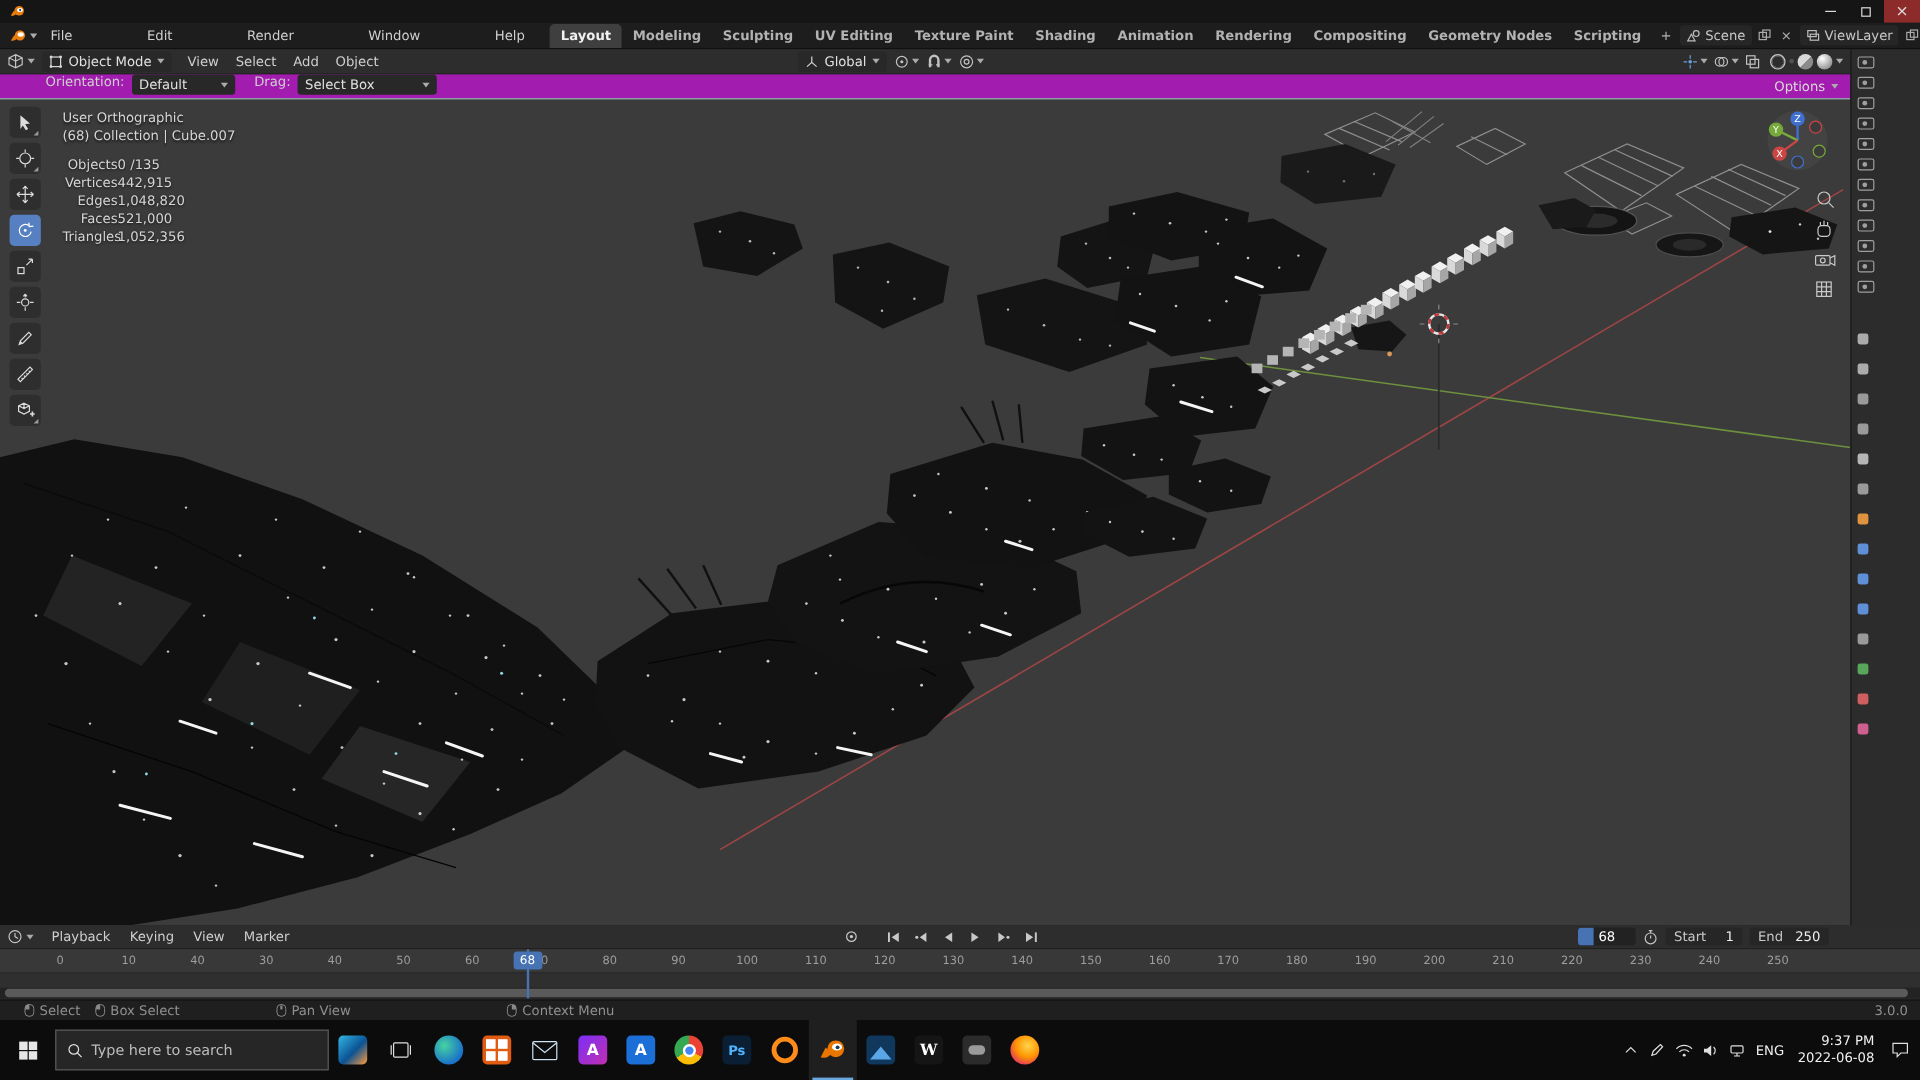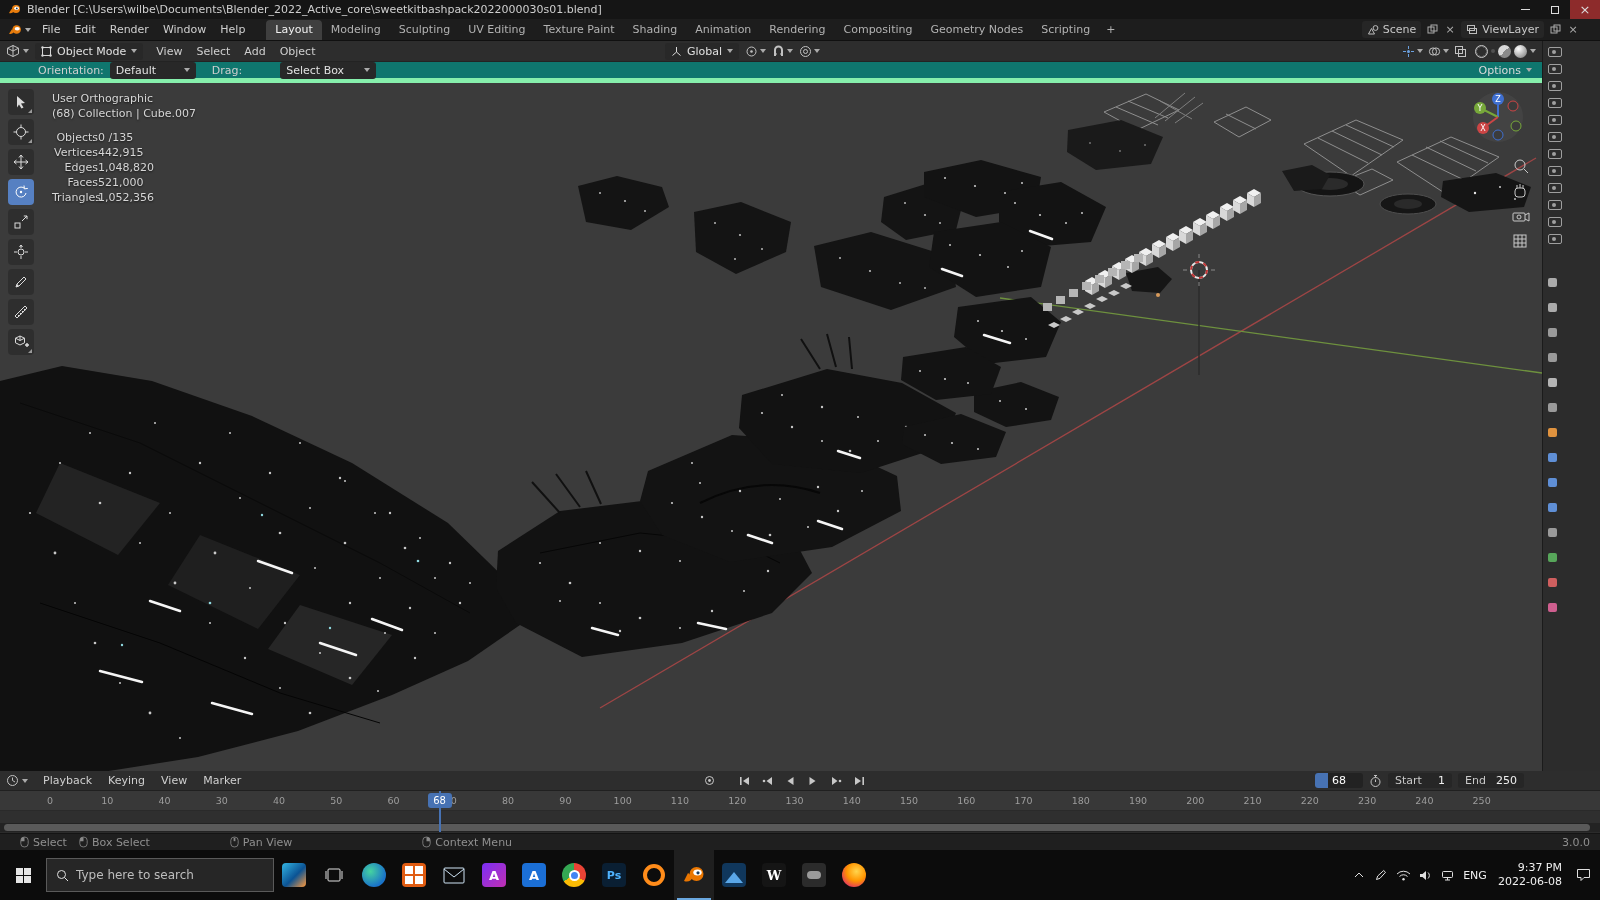--- a/index.html
+++ b/index.html
@@ -16,42 +16,42 @@
   .win-btn { width:30px; height:100%; display:flex; align-items:center; justify-content:center; color:#dcdcdc; }
   .win-btn .min { width:9px; height:1px; background:#dcdcdc; }
   .win-btn .max { width:8px; height:8px; border:1px solid #dcdcdc; }
   .win-btn.close { background:#8d2b2b; font-size:13px; }
 
   
   .topbar { position:absolute; top:19px; left:0; right:0; height:22px; background:#1d1d1d; display:flex; align-items:center; border-bottom:1px solid #101010; }
   .menu-item { padding:0 7px; color:#cfcfcf; line-height:21px; cursor:default; }
   .caret { width:0; height:0; border-left:3px solid transparent; border-right:3px solid transparent; border-top:4px solid #ababab; display:inline-block; }
   .ws-tabs { display:flex; margin-left:14px; height:100%; align-items:flex-end; }
-  .ws-tab { padding:3px 9px 4px; color:#b2b2b2; border-radius:4px 4px 0 0; white-space:nowrap; }
+  .ws-tab { padding:3px 9px 4px; color:#b2b2b2; border-radius:4px 4px 0 0; white-space:nowrap;font-weight:bold; }
   .ws-tab.active { background:#3f3f3f; color:#f1f1f1; }
   .ws-add { padding:3px 7px; color:#b2b2b2; }
   .scene-widgets { margin-left:auto; display:flex; align-items:center; gap:4px; padding-right:20px; }
   .sw-box { display:flex; align-items:center; gap:4px; background:#262626; border-radius:3px; padding:1px 5px; height:17px; }
   .mini-btn { display:flex; align-items:center; justify-content:center; width:14px; color:#ababab; }
 
   
   .vp-header { position:absolute; top:41px; left:0; right:58px; height:21px; background:#2d2d2d; display:flex; align-items:center; border-bottom:1px solid #232323; padding:0 6px; }
   .dd { display:flex; align-items:center; gap:5px; background:#282828; border-radius:3px; height:17px; padding:0 6px; color:#e0e0e0; }
   .vph-center { position:absolute; left:665px; top:0; height:100%; display:flex; align-items:center; gap:6px; }
   .vph-right { margin-left:auto; display:flex; align-items:center; gap:5px; }
   .ico-grp { display:flex; align-items:center; gap:2px; }
   .sphere { width:13px; height:13px; border-radius:50%; }
   .sphere.wire { border:1px solid #c5c5c5; background:radial-gradient(circle at 50% 50%, transparent 55%, #c5c5c540 56%); }
   .sphere.solid { background:#cfcfcf; }
   .sphere.material { background:linear-gradient(135deg,#d8d8d8 50%,#8a8a8a 50%); }
   .sphere.rendered { background:radial-gradient(circle at 35% 30%,#ffffff,#6f6f6f); }
   .shade-active { background:#505050; border-radius:3px; padding:2px; }
 
   
-  .tool-settings { position:absolute; top:62px; left:0; right:58px; height:21px; background:#0f766e; display:flex; align-items:center; border-bottom:5px solid #86efac; padding:0 8px 0 38px; gap:6px; }
+  .tool-settings { position:absolute; top:62px; left:0; right:58px; height:21px; background:#a21caf; display:flex; border-bottom:1px solid #86efac; padding:0 8px 0 38px; gap:6px; }
   .ts-label { color:#cfcfcf; }
   .options { margin-left:auto; display:flex; align-items:center; gap:5px; margin-right:2px; color:#dadada; }
 
   
   .viewport { position:absolute; top:83px; left:0; right:58px; height:688px; background:#3b3b3b; overflow:hidden; }
   .vp-toolbar { position:absolute; left:8px; top:6px; display:flex; flex-direction:column; gap:4px; }
   .tbtn { width:26px; height:26px; background:#2e2e2ee6; border-radius:4px; display:flex; align-items:center; justify-content:center; position:relative; }
   .tbtn.active { background:#5680c2; }
   .tbtn .sub { position:absolute; right:2px; bottom:2px; width:0; height:0; border-left:4px solid transparent; border-bottom:4px solid #9a9a9a; }
   .vp-overlay { position:absolute; left:52px; top:8px; color:#d6d6d6; text-shadow:0 1px 2px rgba(0,0,0,.65); line-height:15px; }
@@ -134,42 +134,41 @@
 
 <div class="screen">
 
   <div class="titlebar">
     <svg class="tb-logo" width="13" height="13" viewBox="0 0 13 13">
       <path d="M1,10 Q4,11 6,8 L3.5,6 Z" fill="#e87d0d"></path>
       <circle cx="8" cy="6" r="4" fill="#e87d0d"></circle>
       <ellipse cx="8.6" cy="5.3" rx="2.4" ry="1.7" fill="#fff"></ellipse>
       <circle cx="8.8" cy="5.4" r="0.9" fill="#1b3d5e"></circle>
     </svg>
-    <span class="win-title">Blender [C:\Users\wilbe\Documents\Blender_2022_Active_core\sweetkitbashpack2022000030s01.blend]</span>
     <div class="win-btns">
       <div class="win-btn">
           <span class="min"></span>
         </div>
       <div class="win-btn">
           <span class="max"></span>
         </div>
       <div class="win-btn close">×</div>
     </div>
   </div>
 
   <div class="topbar">
     <div style="display:flex;align-items:center;gap:3px;padding:0 4px 0 8px;">
       <svg width="14" height="14" viewBox="0 0 13 13">
         <path d="M1,10 Q4,11 6,8 L3.5,6 Z" fill="#e87d0d"></path>
         <circle cx="8" cy="6" r="4" fill="#e87d0d"></circle>
         <ellipse cx="8.6" cy="5.3" rx="2.4" ry="1.7" fill="#fff"></ellipse>
       </svg>
       <span class="caret"></span>
     </div>
-    <div style="display:flex;">
+    <div style="display:flex;gap:48px;">
         <span class="menu-item">File</span>
         <span class="menu-item">Edit</span>
         <span class="menu-item">Render</span>
         <span class="menu-item">Window</span>
         <span class="menu-item">Help</span>
       </div>
     <div class="ws-tabs">
         <div class="ws-tab active"><span>Layout</span></div>
         <div class="ws-tab"><span>Modeling</span></div>
         <div class="ws-tab"><span>Sculpting</span></div>
@@ -302,21 +301,21 @@
     </div>
   </div>
 
   <div class="tool-settings">
     <span class="ts-label">Orientation:</span>
     <div class="dd" style="width:86px; justify-content:space-between;">
       <span>Default</span>
       <span class="caret"></span>
     </div>
     <span class="ts-label" style="margin-left:10px;">Drag:</span>
-    <div class="dd" style="width:96px; justify-content:space-between;margin-left:32px;">
+    <div class="dd" style="width:116px; justify-content:space-between;">
       <span>Select Box</span>
       <span class="caret"></span>
     </div>
     <div class="options">
       <span>Options</span>
       <span class="caret"></span>
     </div>
   </div>
 
   <div class="viewport">

